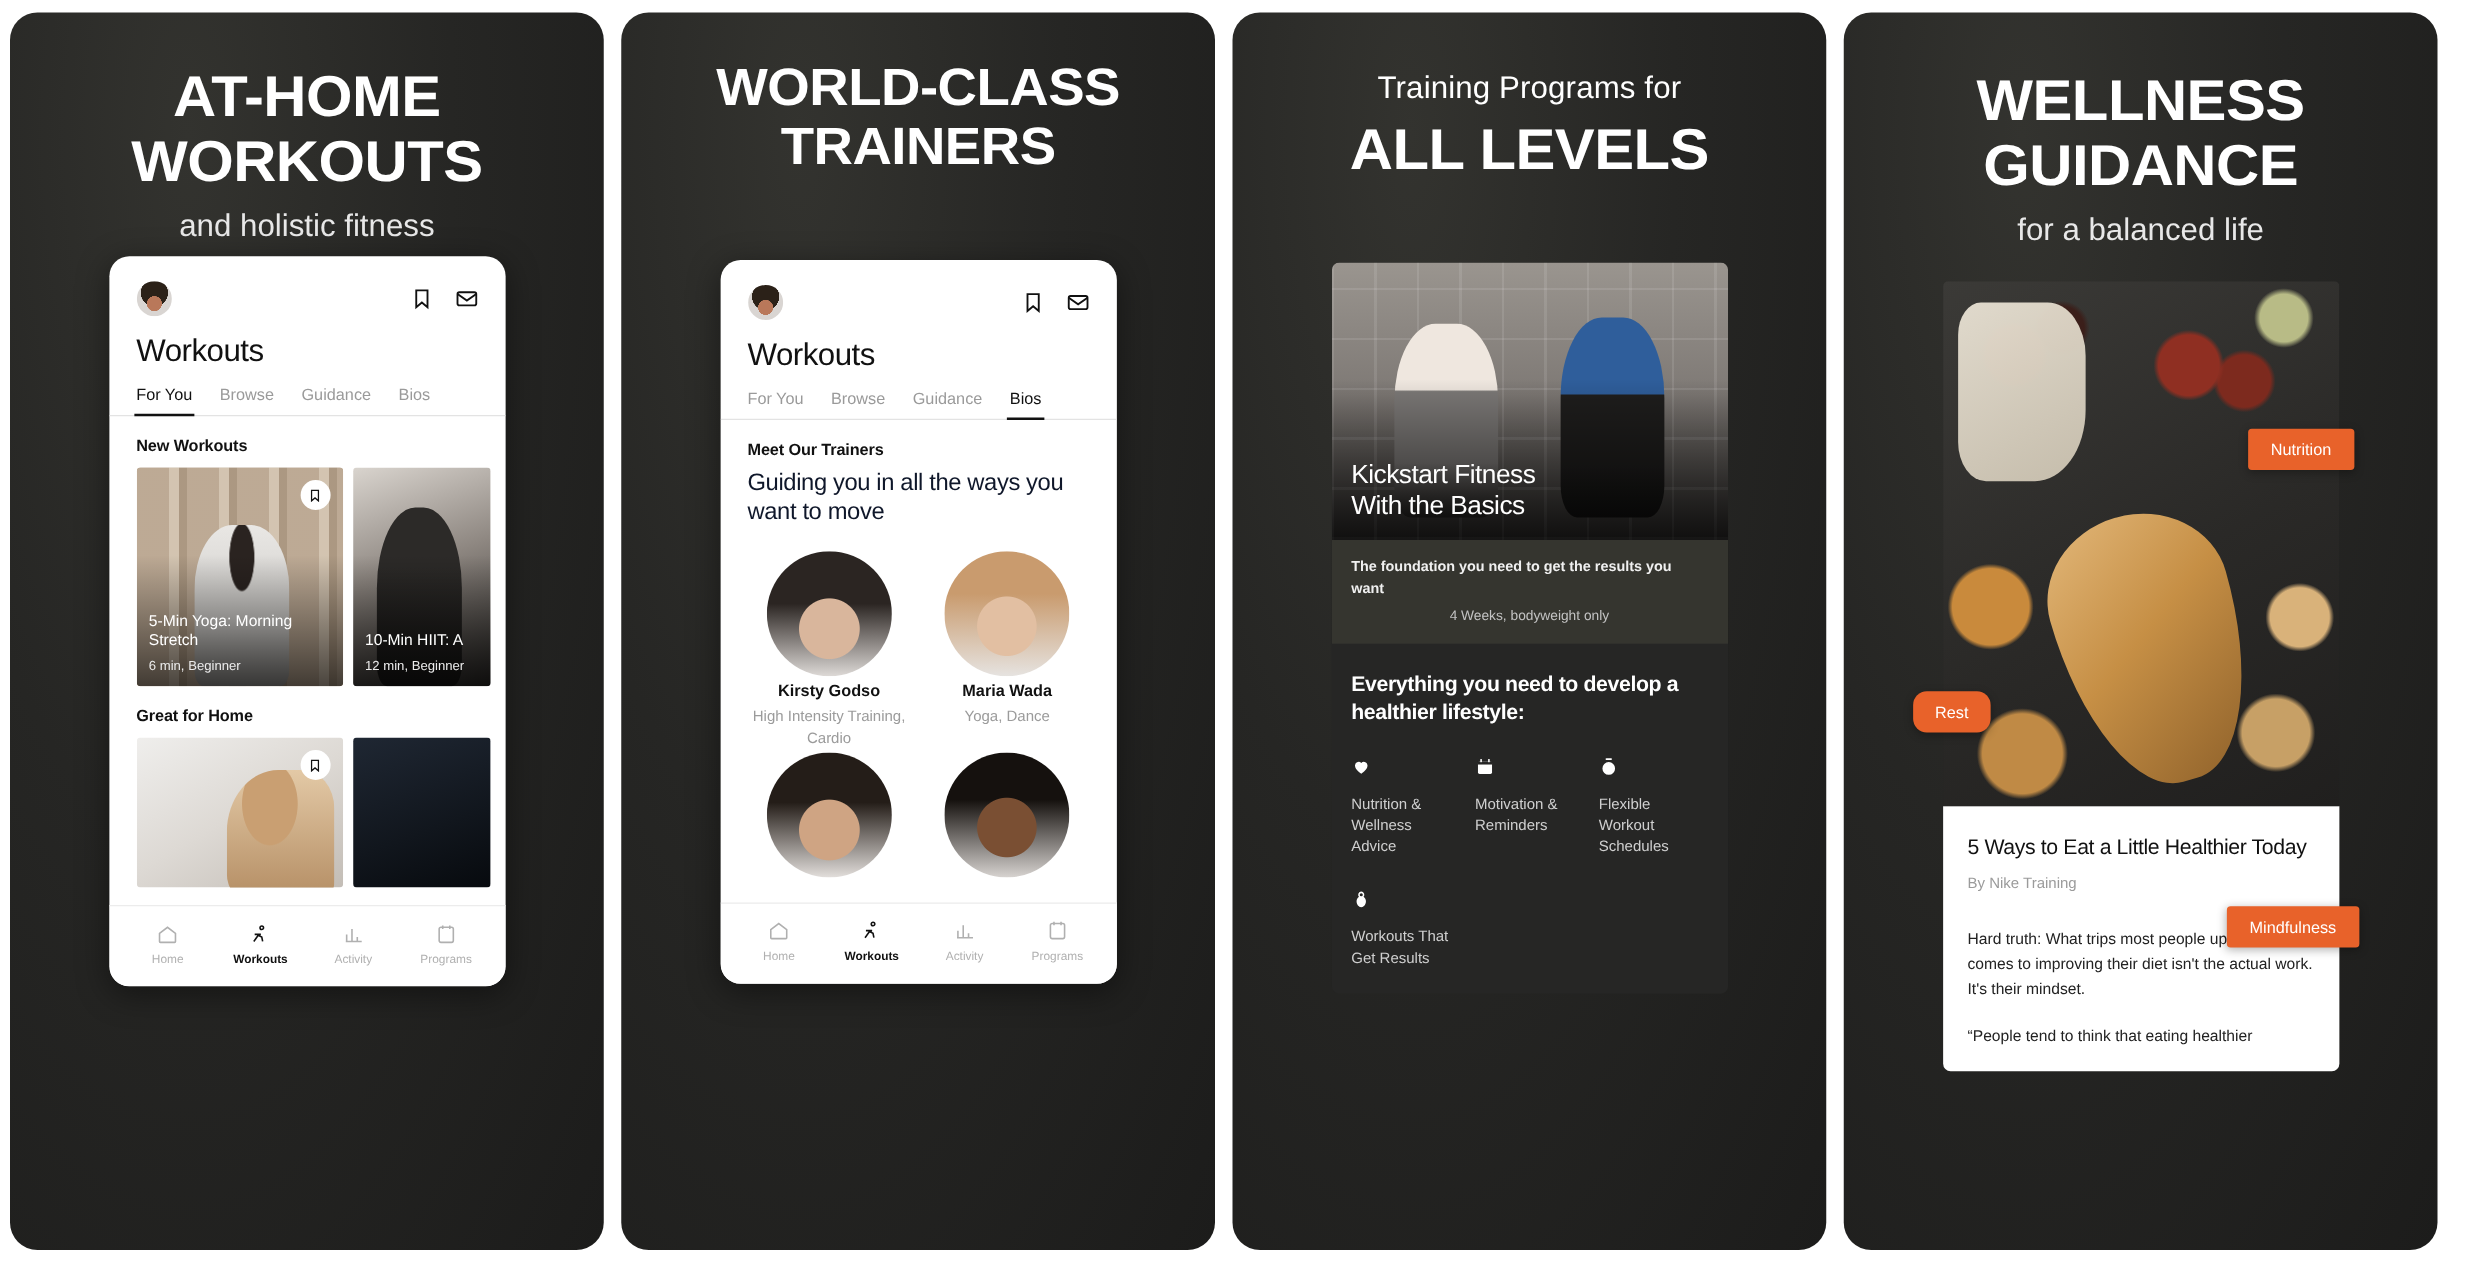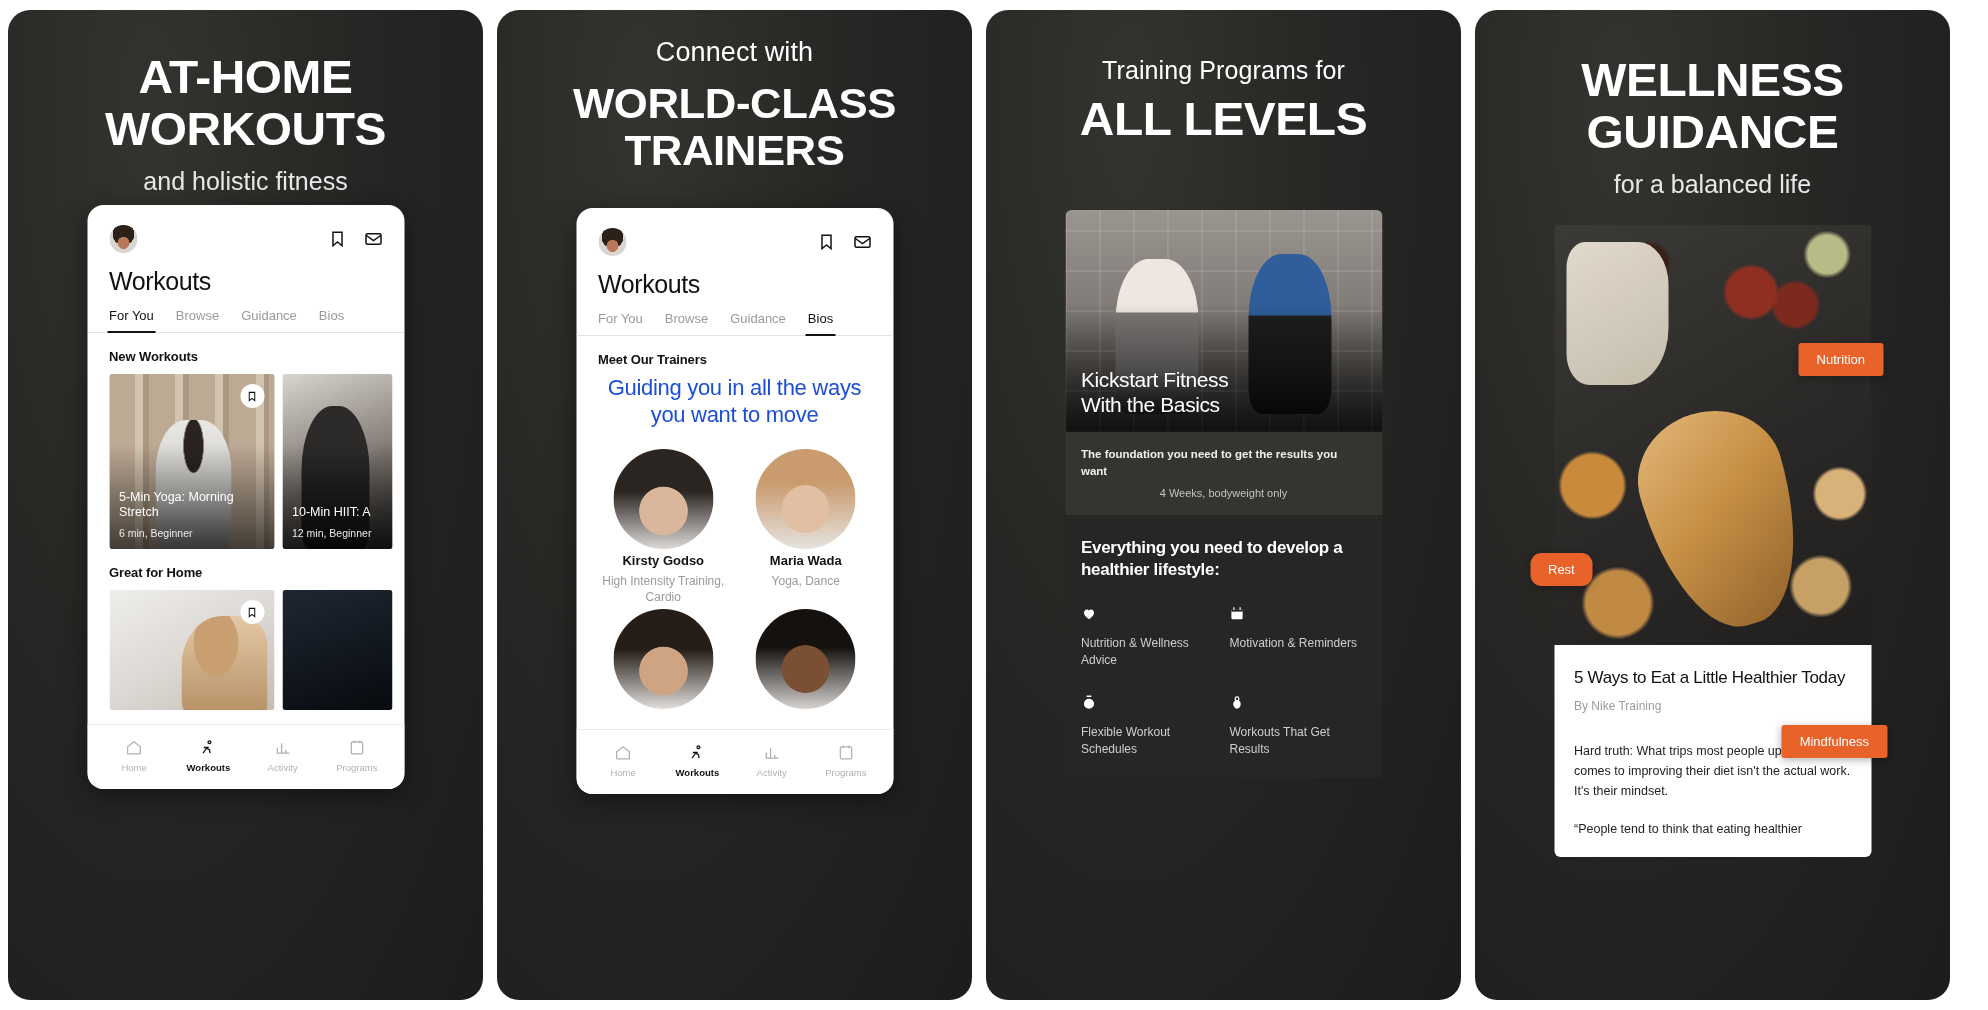--- a/index.html
+++ b/index.html
@@ -172,22 +172,22 @@
   }
   .navitem { text-align: center; width: 62px; color: #b0b0b0; }
   .navitem.active { color: #111; }
   .navitem .nicon { height: 20px; display: flex; align-items: center; justify-content: center; }
   .navitem .nicon svg { width: 17px; height: 17px; }
   .navitem .nlabel { font-size: 9.5px; margin-top: 5px; }
   .navitem.active .nlabel { font-weight: 700; }
 
   
   .lede {
-    padding: 2px 22px 0 22px; font-size: 22px; line-height: 1.22;
-    color: #1d4ed8; font-weight: 400; letter-spacing: -.3px; text-align: center;
+    padding: 2px 22px 0 22px; font-size: 19px; line-height: 1.22;
+    color: #0f172a; font-weight: 400; letter-spacing: -.3px;
   }
   .trainer-grid {
     display: grid; grid-template-columns: 1fr 1fr; gap: 4px 12px;
     padding: 20px 22px 0 22px;
   }
   .trainer { text-align: center; }
   .tphoto {
     width: 100px; height: 100px; border-radius: 50%; margin: 0 auto;
     background: #dcdcdc; overflow: hidden; position: relative;
   }
@@ -232,21 +232,21 @@
   }
   .herofoot { padding: 14px 16px 16px 16px; background: #35352f; }
   .herofoot .hf1 { color: #f0f0f0; font-size: 11.5px; font-weight: 700; line-height: 1.45; }
   .herofoot .hf2 { color: #c3c3c3; font-size: 11px; margin-top: 8px; text-align: center; }
 
   .p3head {
     color: #fff; font-size: 17px; font-weight: 700; line-height: 1.3;
     padding: 22px 16px 0 16px; letter-spacing: -.3px;
   }
   .feat-grid {
-    display: grid; grid-template-columns: 1fr 1fr; gap: 26px 12px;
+    display: grid; grid-template-columns: 1fr 1fr 1fr; gap: 26px 12px;
     padding: 24px 16px 20px 16px;
   }
   .feat .ficon { height: 20px; color: #fff; }
   .feat .ficon svg { width: 15px; height: 15px; }
   .feat .flabel { color: #cfcfcf; font-size: 12px; line-height: 1.42; margin-top: 9px; }
 
   
   .p4stack {
     position: absolute; left: 50%; transform: translateX(-50%);
     width: 317px;
@@ -409,21 +409,20 @@
               </svg>
           </div>
           <div class="nlabel">Programs</div>
         </div>
       </div>
     </div>
   </div>
 
   <div class="panel">
     <div class="headline pad-top-b">
-      <div class="kicker">Connect with</div>
       <div class="big" style="margin-top:10px;">WORLD-CLASS</div>
       <div class="big">TRAINERS</div>
     </div>
 
     <div class="phone" style="top:198px;">
       <div class="app-topbar">
         <div class="avatar"></div>
         <div class="topicons">
           <span class="ic">
             <svg viewBox="0 0 24 24" fill="none" stroke="#111" stroke-width="2">

